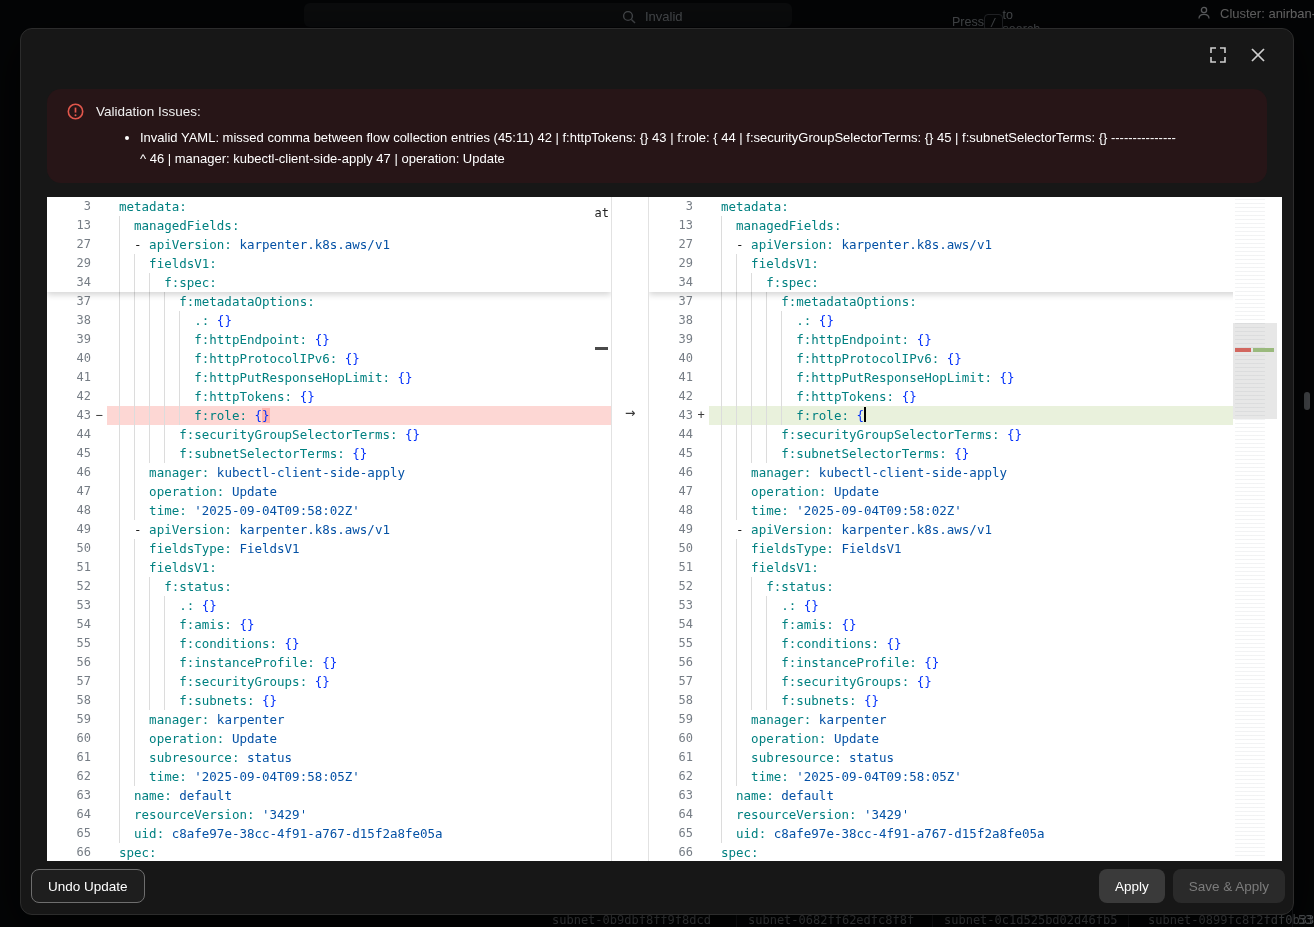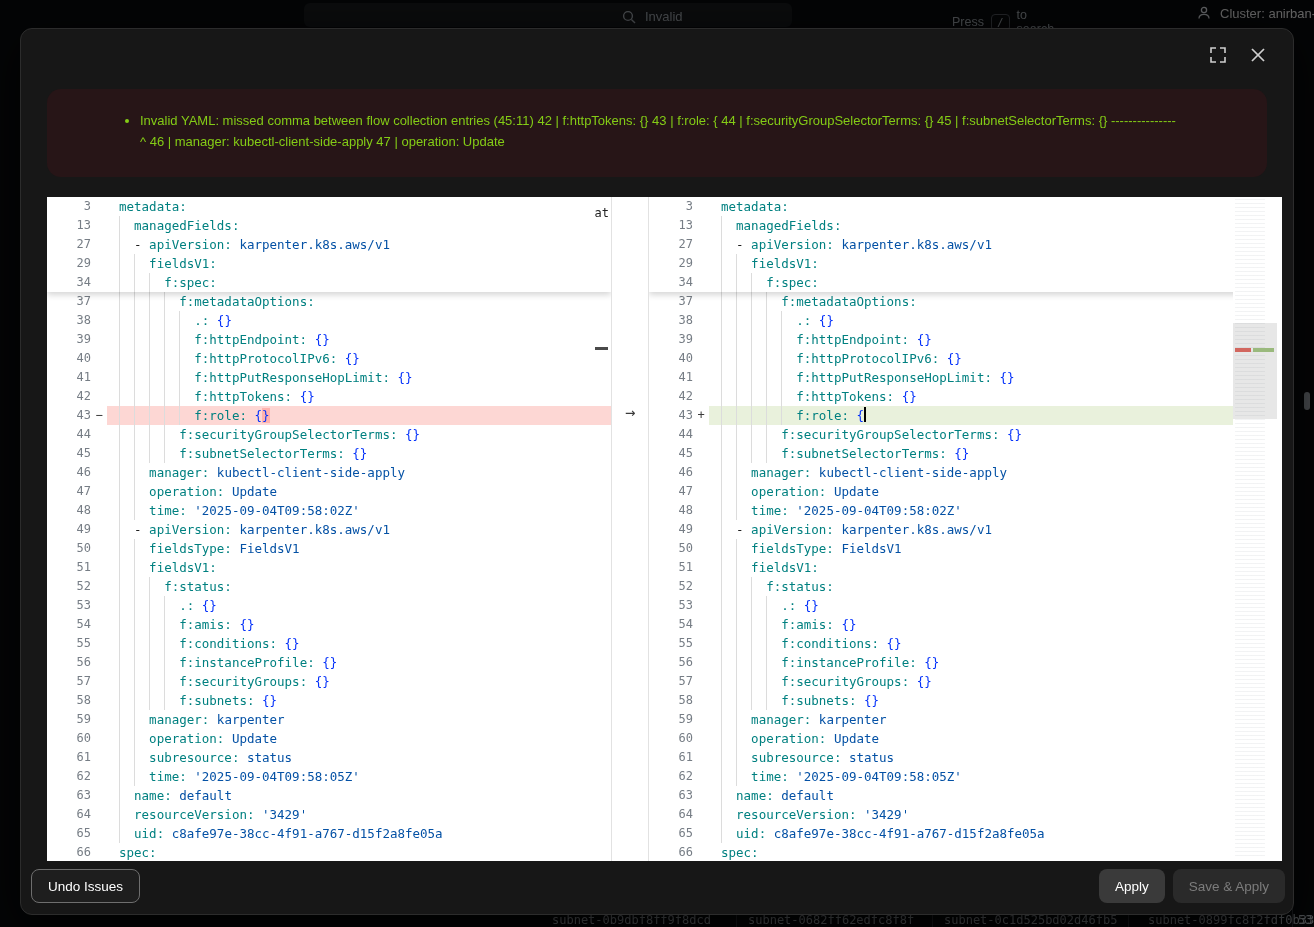--- a/index.html
+++ b/index.html
@@ -8,21 +8,21 @@
     width:1314px; height:927px; overflow:hidden; position:relative;
     background:var(--page-bg,#0a0c0e);
     font-family:"Liberation Sans", sans-serif;
   }
 
   
   .top-nav { position:absolute; top:0; left:0; right:0; height:28px; z-index:1; }
   .search-pill { position:absolute; left:304px; top:3px; width:488px; height:24px; background:#17191c; border-radius:6px; }
   .search-icon { position:absolute; left:318px; top:7px; }
   .search-label { position:absolute; left:341px; top:6px; font-size:13px; color:#9aa0a6; }
-  .shortcut { position:absolute; left:648px; top:5px; display:flex; gap:7px; align-items:center; color:#9aa0a6; font-size:12.5px; }
+  .shortcut { position:absolute; left:648px; top:5px; display:flex; gap:0; align-items:center; color:#9aa0a6; font-size:12.5px; }
   kbd.key { border:1px solid #4a4f55; border-radius:4px; padding:0 5px; font-size:11px; line-height:15px; color:#9aa0a6; font-family:"DejaVu Sans Mono", monospace; }
   .cluster { position:absolute; left:1196px; top:5px; display:flex; gap:8px; align-items:center; color:#d6d6d6; font-size:13px; white-space:nowrap; width:176px; overflow:hidden; }
 
   .bg-row { position:absolute; left:0; top:900px; right:0; height:27px; z-index:1; color:#aab0b6; font-size:12px; font-family:"DejaVu Sans Mono", monospace; }
   .bg-cell { position:absolute; top:13px; width:175px; overflow:hidden; white-space:nowrap; }
   .bg-vline { position:absolute; top:0; width:1px; height:27px; background:#30343a; }
   .page-scrollbar { position:absolute; right:4px; top:392px; width:6px; height:18px; background:#9aa0a6; border-radius:3px; z-index:1; }
 
   .overlay { position:absolute; inset:0; background:rgba(0,0,0,0.52); z-index:5; }
 
@@ -34,21 +34,21 @@
   }
   .modal-title { position:absolute; left:26px; top:14px; margin:0; font-size:17.5px; font-weight:600; color:#f3f3f3; }
   .icon-btn { position:absolute; top:14px; width:26px; height:26px; background:none; border:none; padding:2px; cursor:pointer; }
   .expand-btn { right:62px; } .close-btn { right:22px; }
 
   .banner {
     position:absolute; left:26px; top:60px; right:26px; min-height:88px;
     background:var(--danger-bg,#271517); border-radius:14px; padding:14px 20px;
   }
   .banner-head { display:flex; align-items:center; gap:12px; color:#f0f0f0; font-size:13.5px; }
-  .banner ul { margin:7px 0 0; padding-left:73px; color:#84cc16; font-size:13px; line-height:21px; }
+  .banner ul { margin:7px 0 0; padding-left:73px; color:#ffffff; font-size:13px; line-height:21px; }
 
   
   .editor {
     position:absolute; left:26px; top:168px; width:1235px; height:664px;
     background:var(--editor-bg,#ffffff); display:flex;
     font-family:"DejaVu Sans Mono", monospace; font-size:12.5px; color:var(--plain-code,#1f1f1f);
   }
   .pane { position:relative; overflow:hidden; height:100%; }
   .pane.left { width:564px; flex:none; }
   .divider { width:38px; flex:none; position:relative; background:#fff; border-left:1px solid #e2e2e2; border-right:1px solid #e2e2e2; }
@@ -137,20 +137,28 @@
     </svg>
   </button>
   <button class="icon-btn close-btn" title="">
     <svg width="20" height="20" viewBox="0 0 20 20" stroke="#cfcfcf" stroke-width="1.7">
       <line x1="4" y1="4" x2="16" y2="16"></line>
         <line x1="16" y1="4" x2="4" y2="16"></line>
     </svg>
   </button>
 
   <div class="banner">
+    <div class="banner-head">
+      <svg width="17" height="17" viewBox="0 0 17 17">
+        <circle cx="8.5" cy="8.5" r="7.2" fill="none" stroke="#e2574c" stroke-width="1.6"></circle>
+        <line x1="8.5" y1="4.6" x2="8.5" y2="9.6" stroke="#e2574c" stroke-width="1.7"></line>
+        <circle cx="8.5" cy="12.2" r="1" fill="#e2574c"></circle>
+      </svg>
+      <span>Validation Issues:</span>
+    </div>
     <ul>
       <li>
         <div>Invalid YAML: missed comma between flow collection entries (45:11) 42 | f:httpTokens: {} 43 | f:role: { 44 | f:securityGroupSelectorTerms: {} 45 | f:subnetSelectorTerms: {} ---------------</div>
         <div>^ 46 | manager: kubectl-client-side-apply 47 | operation: Update</div>
       </li>
     </ul>
   </div>
 
   <div class="editor">
     <div class="pane left">
@@ -245,18 +253,18 @@
         <div class="minimap-texture"></div>
         <div class="minimap-slider"></div>
         <div class="mm-red"></div>
         <div class="mm-green"></div>
       </div>
       <div class="ruler"></div>
     </div>
   </div>
 
   <div class="footer">
-    <button class="btn btn-undo">Undo Issues</button>
+    <button class="btn btn-undo">Undo Update</button>
     <div class="spacer"></div>
     <button class="btn btn-close">Apply</button>
     <button class="btn btn-save" aria-disabled="true">Save &amp; Apply</button>
   </div>
 </div>
 
 </body></html>

